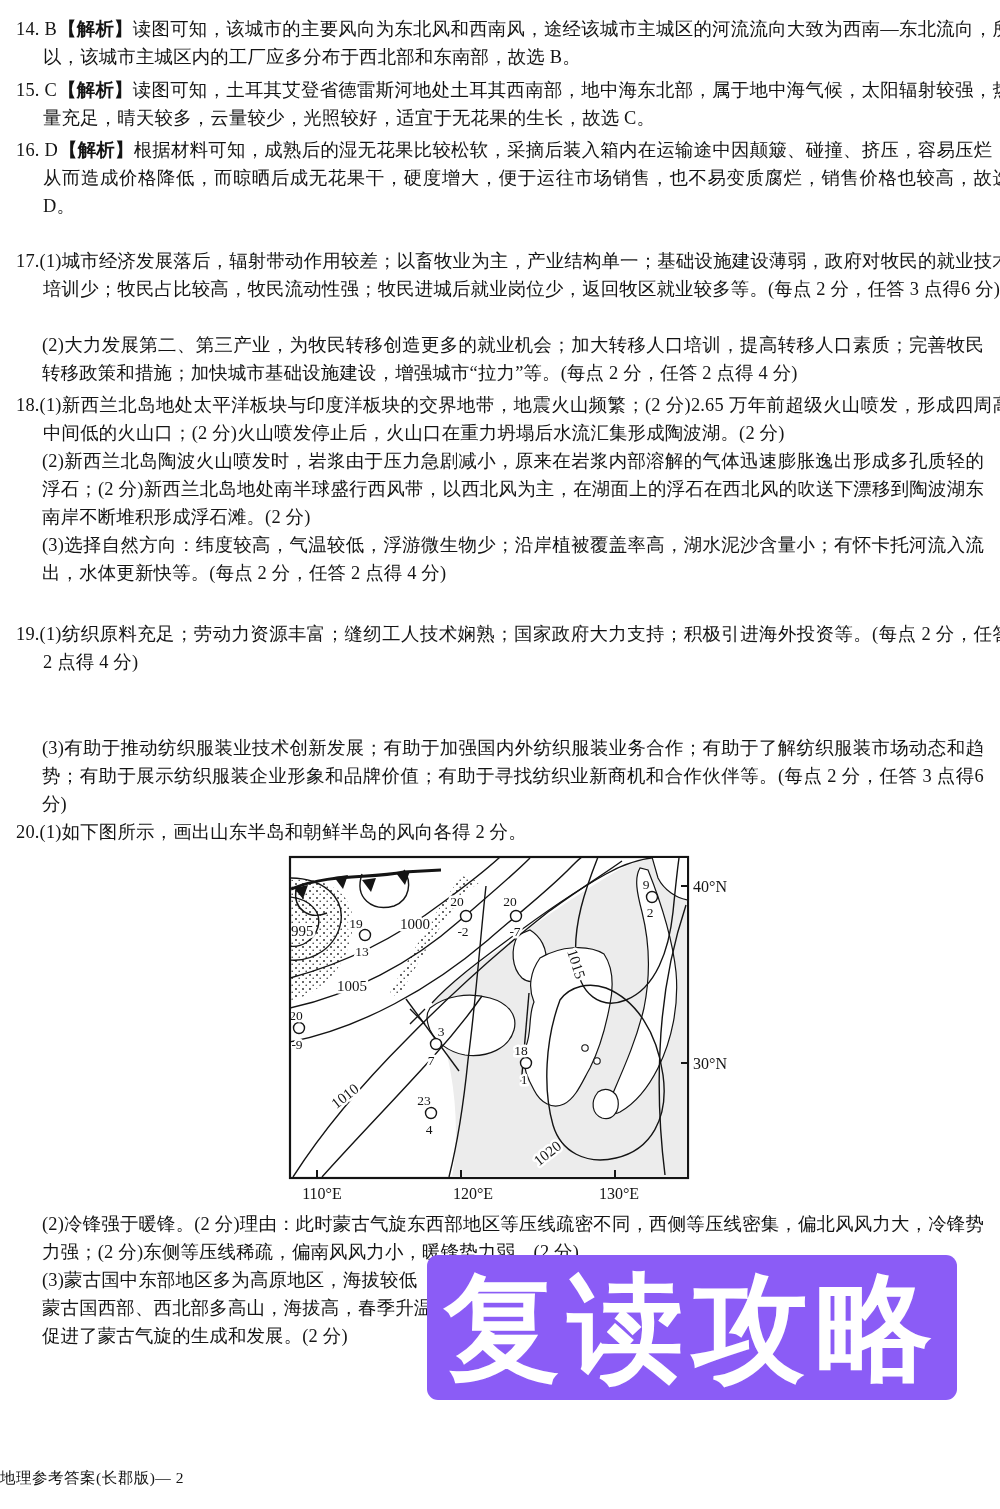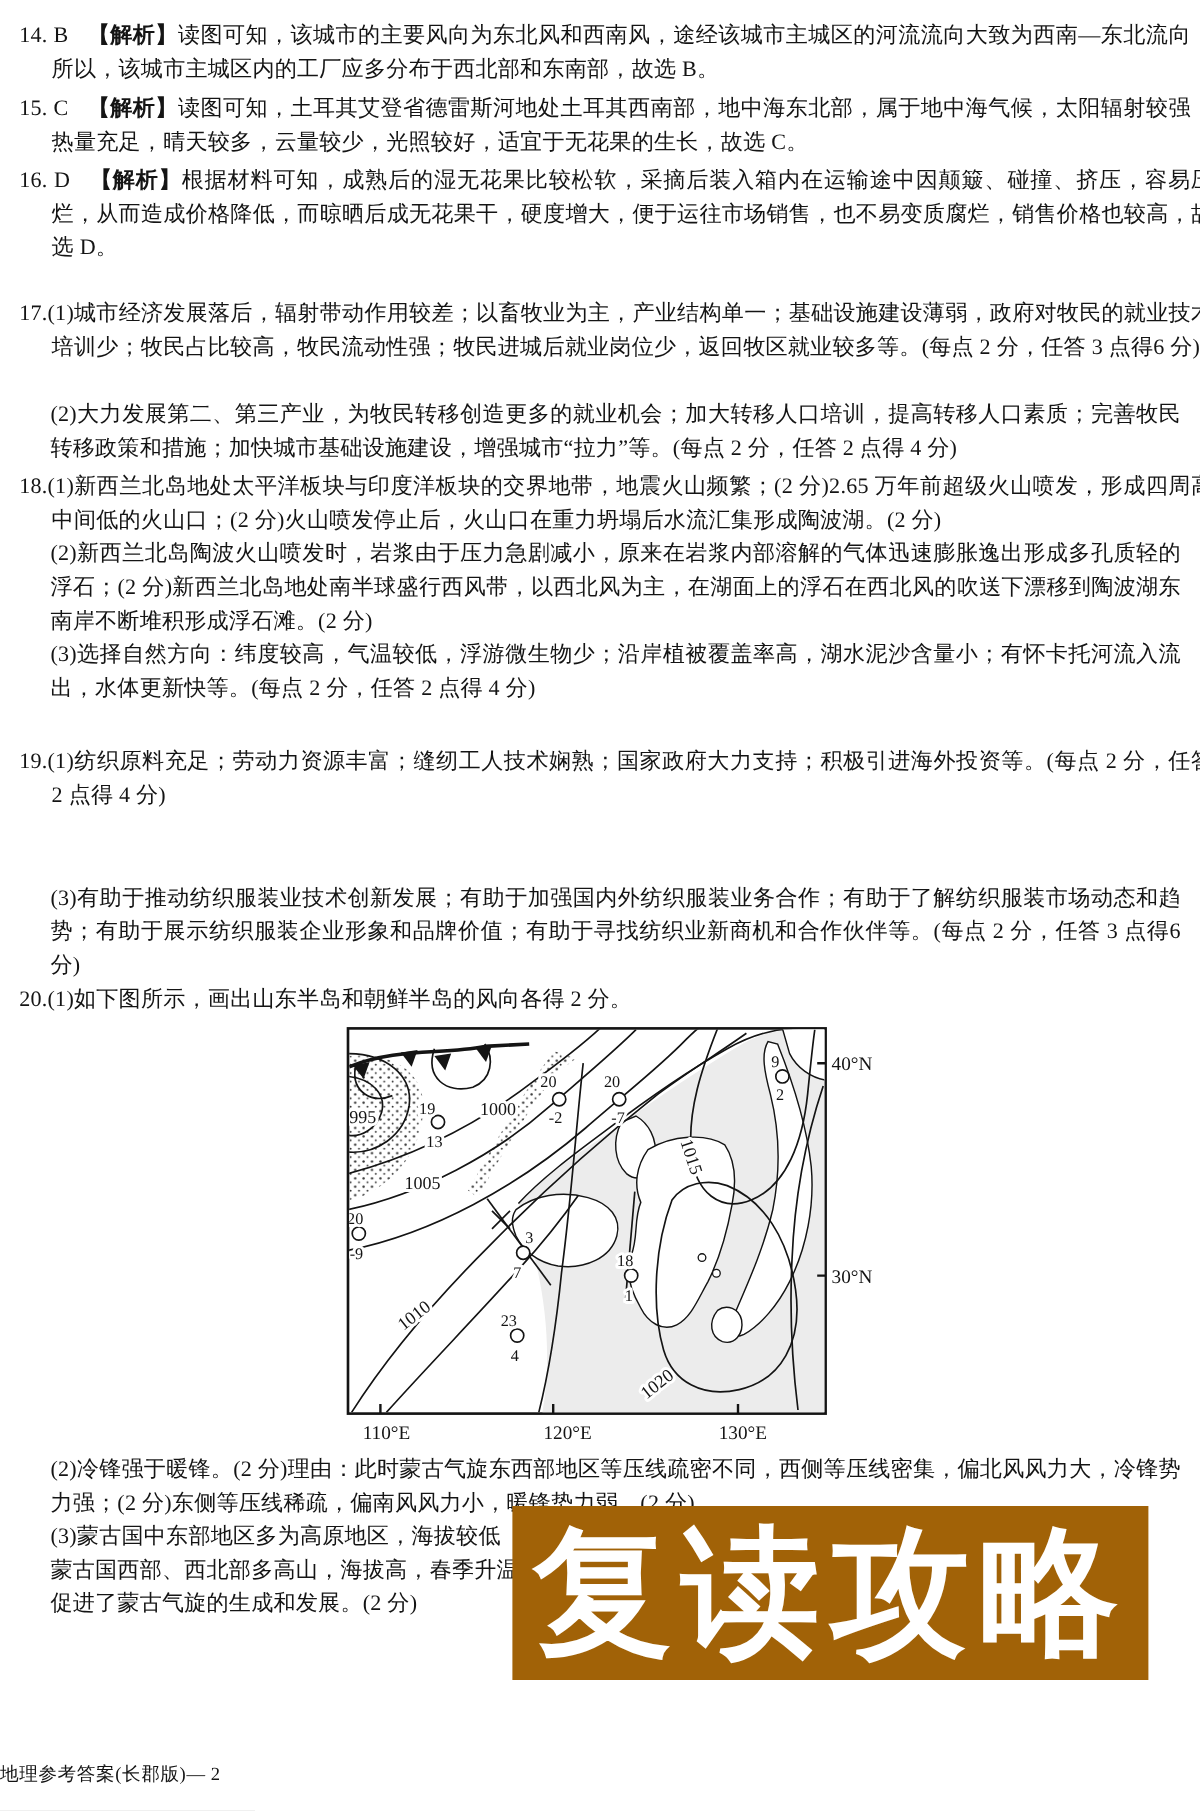--- a/index.html
+++ b/index.html
@@ -11,21 +11,21 @@
   }
   .para{
     position:absolute; left:16px; width:968px;
     font-size:18.4px; line-height:28px; text-align:justify;
     letter-spacing:0.2px;
   }
   .hang{padding-left:27px; text-indent:-27px;}
   .sub{left:42px; width:942px;}
   .oneline{white-space:nowrap; text-align:left;}
   .num{font-weight:normal;margin-top:28px;}
-  .tag{font-weight:bold; margin-left:16px;}
+  .tag{font-weight:bold; margin-left:1px;}
   .sechead{font-weight:bold;}
   .figure-wrap{position:absolute; left:280px; top:848px; width:470px; height:364px;}
   .figure-wrap svg{display:block;}
   .map-label{font-family:"Liberation Serif","DejaVu Serif",serif; fill:#141414;}
   .halo{paint-order:stroke; stroke:#ffffff; stroke-width:5px; stroke-linejoin:round;}
   .wm{
     position:absolute; left:427px; top:1255px; width:530px; height:145px;
     display:flex; align-items:center; justify-content:center; z-index:5;
   }
   .wm span{
@@ -200,19 +200,19 @@
         <text x="693" y="1069">30°N</text>
       </g>
     </svg>
   </div>
 
   <div class="para sub" style="top:1210px">(2)冷锋强于暖锋。(2 分)理由：此时蒙古气旋东西部地区等压线疏密不同，西侧等压线密集，偏北风风力大，冷锋势力强；(2 分)东侧等压线稀疏，偏南风风力小，暖锋势力弱。(2 分)</div>
   <div class="para sub oneline" style="top:1266px">(3)蒙古国中东部地区多为高原地区，海拔较低</div>
   <div class="para sub oneline" style="top:1294px">蒙古国西部、西北部多高山，海拔高，春季升温快</div>
   <div class="para sub oneline" style="top:1322px">促进了蒙古气旋的生成和发展。(2 分)</div>
 
-  <div class="wm" style="background: #a16207;">
+  <div class="wm" style="background: #8b5cf6; border-radius: 11px;">
     <span>复读攻略</span>
   </div>
 
   <div class="footer">地理参考答案(长郡版)— 2</div>
 
 </div>
 
 </body></html>

